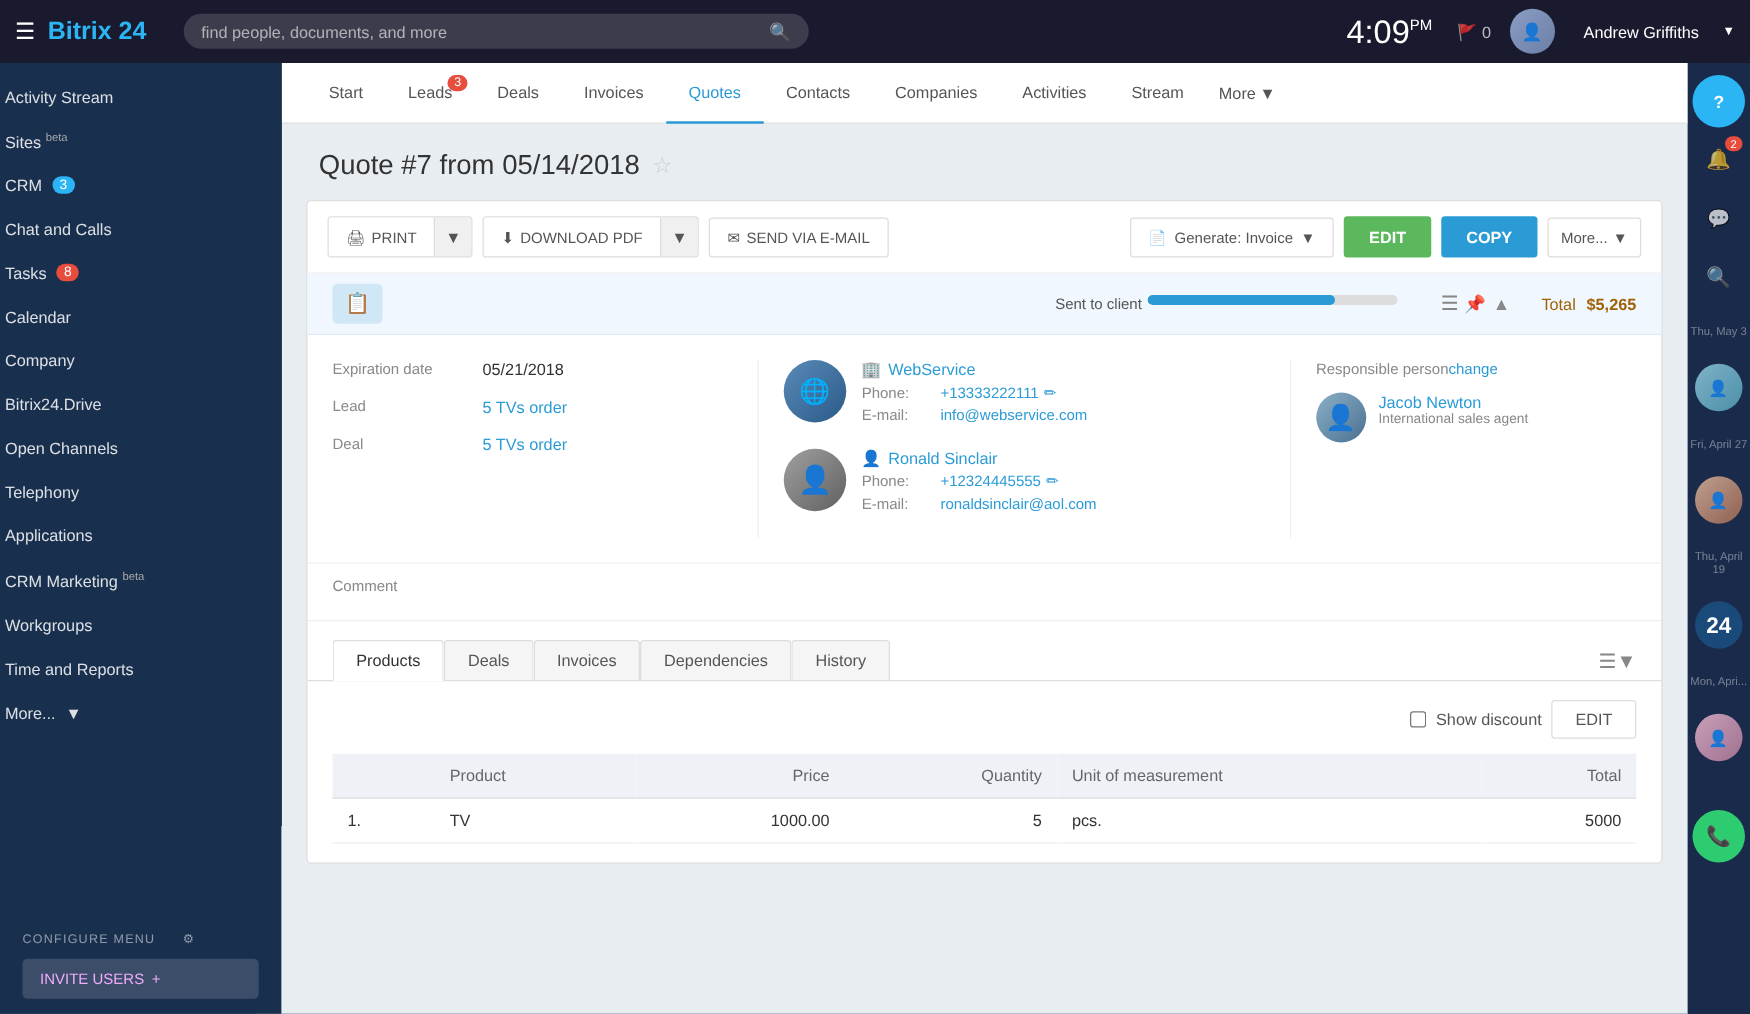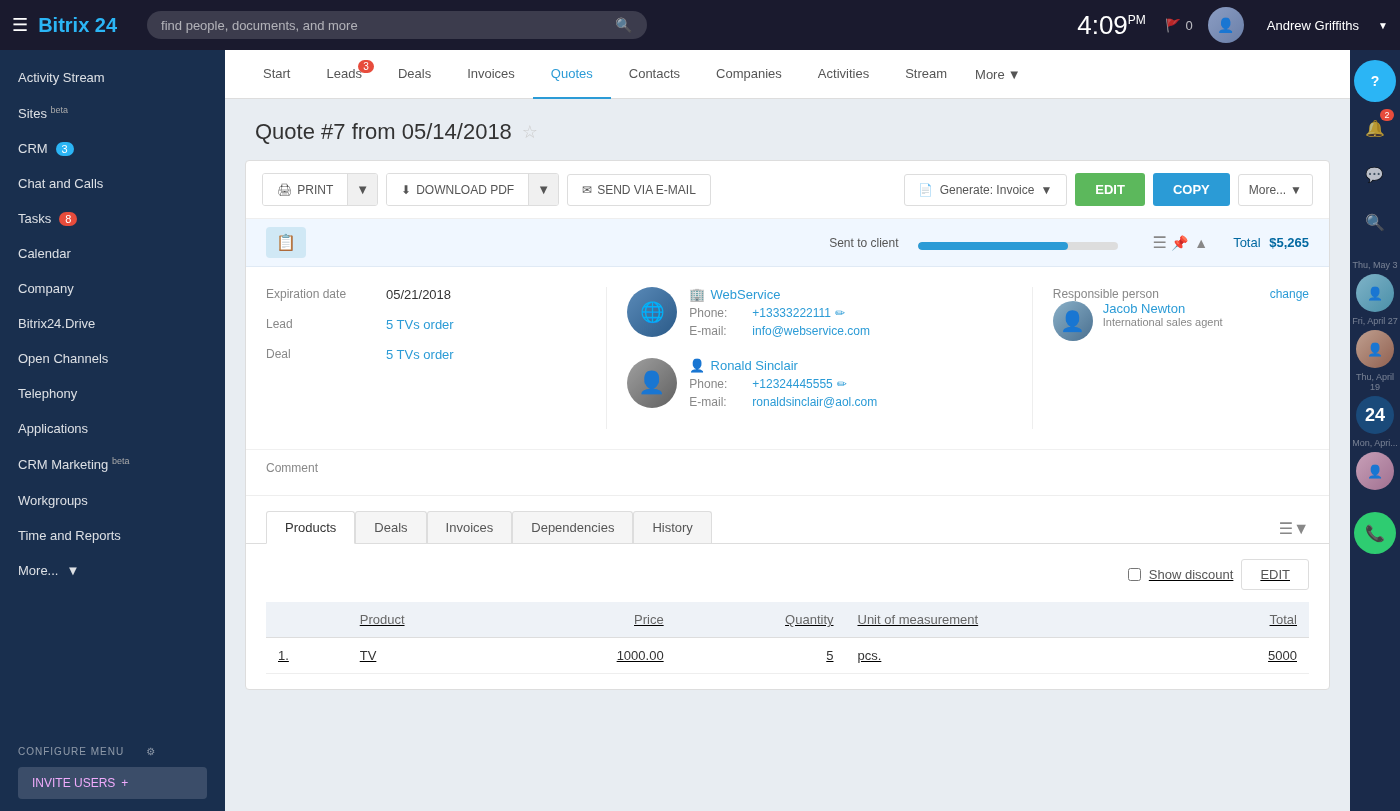--- a/index.html
+++ b/index.html
@@ -51,25 +51,25 @@
       position: fixed;
       top: 50px;
       left: 0;
       width: 225px;
       bottom: 0;
       background: rgba(20, 40, 70, 0.85);
       overflow-y: auto;
       padding-top: 10px;
     }
     .sidebar-item {
-      padding: 10px 18px;
+      padding: 10px 4px;
       color: rgba(255,255,255,0.85);
       cursor: pointer;
       display: flex;
-      align-items: center;
+      align-items: flex-start;
       gap: 8px;
       font-size: 13px;
     }
     .badge {
       background: #e74c3c;
       color: #fff;
       border-radius: 10px;
       font-size: 11px;
       padding: 1px 6px;
       min-width: 18px;
@@ -246,21 +246,21 @@
       padding: 8px 20px;
       display: flex;
       align-items: center;
       justify-content: flex-end;
       gap: 15px;
       border-bottom: 1px solid #e0eaf5;
     }
     .status-label { color: #555; font-size: 12px; }
     .progress-bar-container { width: 200px; height: 8px; background: #ddd; border-radius: 4px; overflow: hidden; }
     .progress-bar-fill { height: 100%; background: #2b9bd6; border-radius: 4px; }
-    .total-label { color: #0369a1; font-size: 13px; font-weight: 500; }
+    .total-label { color: #a16207; font-size: 13px; font-weight: 500; }
     .quote-status-icon { background: #d0e8f5; border-radius: 4px; padding: 6px 10px; cursor: pointer; }
 
     
     .quote-details {
       display: flex;
       padding: 20px;
       gap: 20px;
     }
     .quote-left { flex: 1; }
     .field-row { display: flex; margin-bottom: 15px; }
@@ -284,21 +284,21 @@
     .contact-name { color: #2b9bd6; font-size: 13px; font-weight: 500; cursor: pointer; display: flex; align-items: center; gap: 5px; }
     .contact-detail { display: flex; gap: 8px; margin-top: 4px; font-size: 12px; }
     .contact-detail-label { color: #888; width: 55px; }
     .contact-detail-value { color: #2b9bd6; cursor: pointer; display: flex; align-items: center; gap: 4px; }
 
     .quote-responsible {
       flex: 0.8;
       border-left: 1px solid #eee;
       padding-left: 20px;
     }
-    .responsible-header { display: flex; justify-content: space-between; align-items: center; }
+    .responsible-header { display: flex; justify-content: flex-start; align-items: center; margin-bottom: 12px; }
     .responsible-label { color: #888; font-size: 12px; }
     .change-link { color: #2b9bd6; font-size: 12px; cursor: pointer; }
     .responsible-card { display: flex; gap: 10px; align-items: flex-start; }
     .responsible-avatar { width: 40px; height: 40px; border-radius: 50%; background: #8B9DC3; overflow: hidden; flex-shrink: 0; }
     .responsible-name { color: #2b9bd6; font-size: 13px; cursor: pointer; }
     .responsible-role { color: #888; font-size: 11px; }
 
     
     .comment-section {
       padding: 10px 20px 20px;
@@ -320,21 +320,20 @@
       color: #333;
       font-weight: 500;
       border-bottom: 1px solid #fff;
       margin-bottom: -1px;
       z-index: 1;
     }
 
     
     .products-table-section {
       padding: 15px 20px;
-      text-decoration: underline;
     }
     .show-discount-row {
       display: flex;
       justify-content: flex-end;
       align-items: center;
       gap: 8px;
       margin-bottom: 12px;
     }
     .show-discount-label { color: #555; font-size: 13px; }
     .products-edit-btn {
@@ -476,21 +475,21 @@
     <span>🔔</span>
     <span class="badge" style="background:#e74c3c;">2</span>
   </div>
   <div class="right-icon">
     <span style="font-size:15px;">💬</span>
   </div>
   <div class="right-icon">
     <span>🔍</span>
   </div>
 
-  <div style="margin-top:10px;display:flex;flex-direction:column;align-items:center;gap:2px;">
+  <div style="margin-top:10px;display:flex;flex-direction:column;align-items:center;gap:19px;">
     <div class="right-date">Thu, May 3</div>
     <div class="right-avatar-placeholder" style="background:linear-gradient(135deg,#7fb3c8,#4a8fa8);">👤</div>
     <div class="right-date">Fri, April 27</div>
     <div class="right-avatar-placeholder" style="background:linear-gradient(135deg,#c0a090,#906050);">👤</div>
     <div class="right-date">Thu, April 19</div>
     <div class="right-avatar-placeholder" style="background:#1a4a7a;color:#fff;font-size:18px;font-weight:bold;">24</div>
     <div class="right-date">Mon, Apri...</div>
     <div class="right-avatar-placeholder" style="background:linear-gradient(135deg,#c8a0b8,#a07090);">👤</div>
 
     <div style="margin-top:20px;">
@@ -578,21 +577,21 @@
           <span>▼</span>
         </div>
       </div>
     </div>
 
     <div class="quote-status-bar">
       <div class="quote-status-icon">
         <span style="font-size:16px;">📋</span>
       </div>
       <div style="flex:1;"></div>
-      <div style="display:flex;align-items:flex-end;gap:19px;">
+      <div style="display:flex;align-items:flex-start;gap:4px;">
         <span class="status-label">Sent to client</span>
         <div class="progress-bar-container">
           <div class="progress-bar-fill" style="width:75%;"></div>
         </div>
       </div>
       <div style="display:flex;align-items:center;gap:5px;margin-left:20px;">
         <span style="color:#888;font-size:16px;">☰</span>
         <span style="color:#888;font-size:14px;">📌</span>
         <span style="color:#888;font-size:14px;">▲</span>
       </div>

